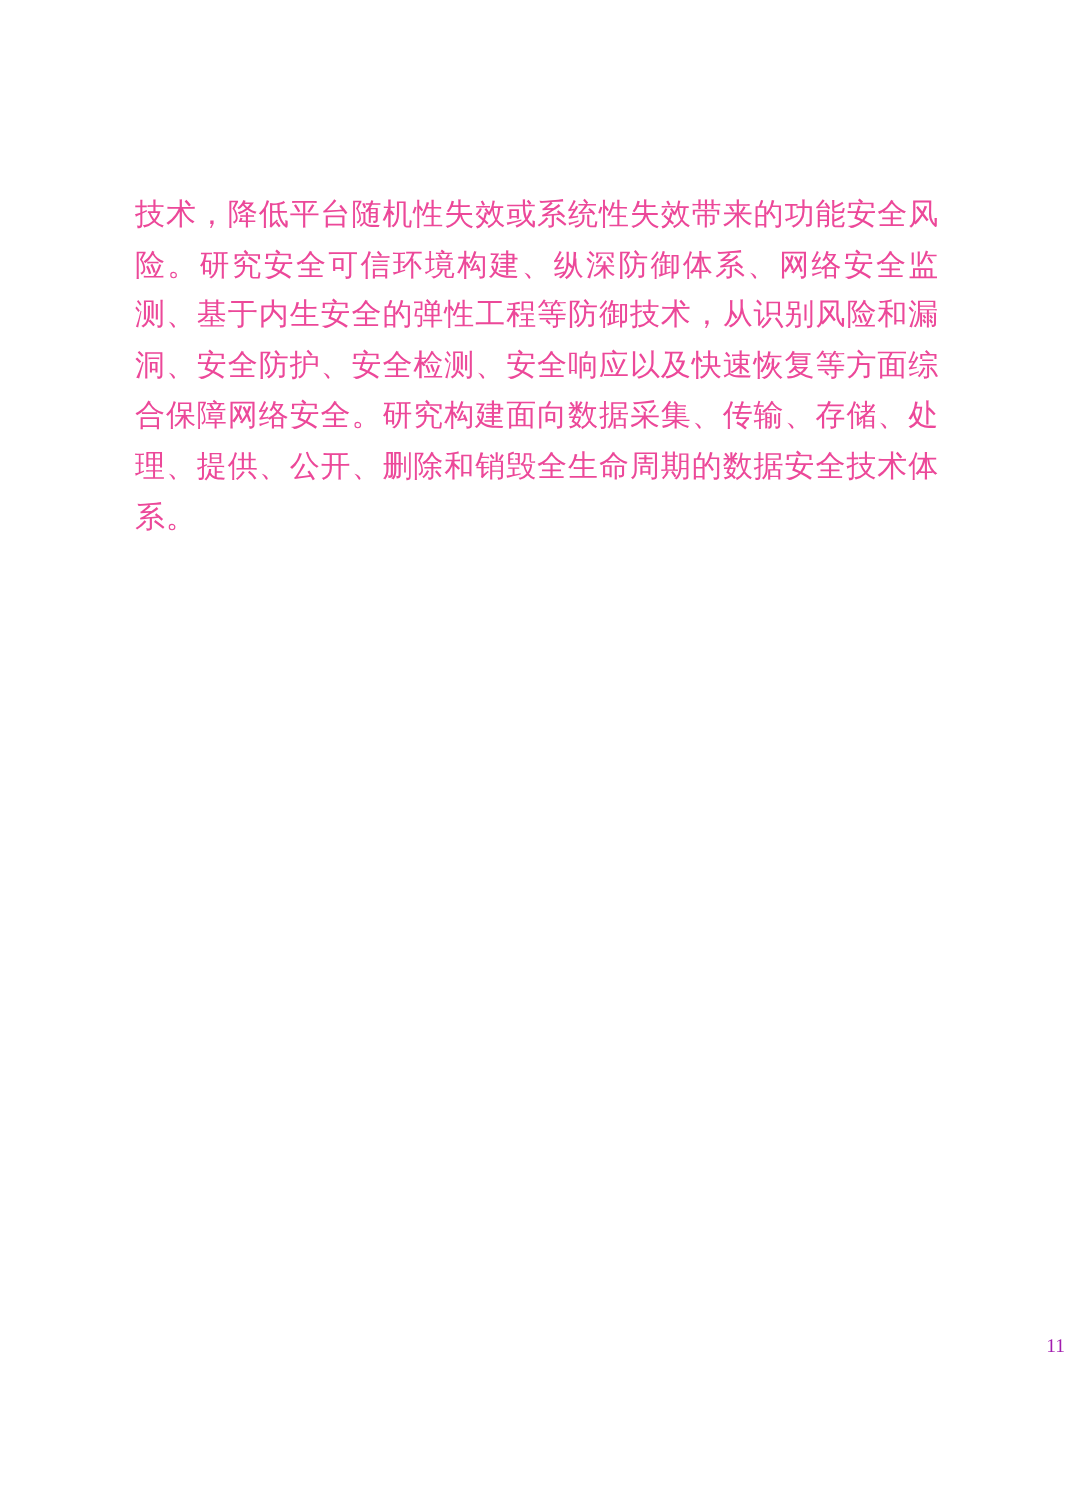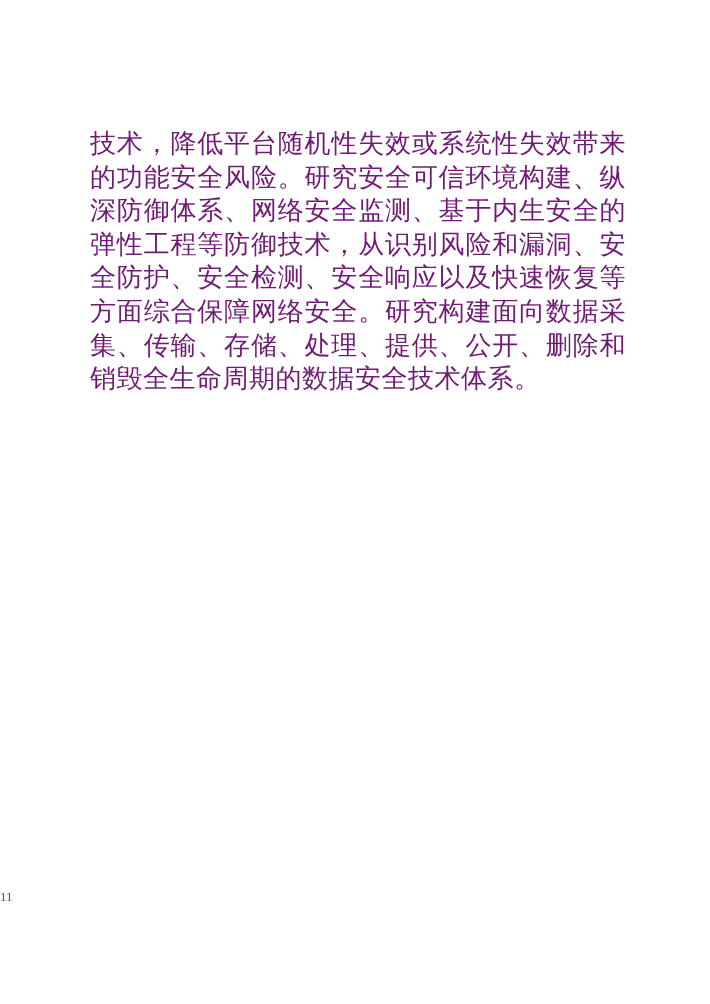--- a/index.html
+++ b/index.html
@@ -16,40 +16,40 @@
     font-family: "Liberation Serif", "DejaVu Serif", serif;
   }
   .content {
     position: absolute;
     top: 127px;
     left: 90px;
     width: 536px;
   }
   .para {
     margin: 0;
-    font-size: 26px;
+    font-size: 20px;
     line-height: 33.6px;
-    color: #701a75;
+    color: #ec4899;
     text-align: justify;
     text-justify: inter-ideograph;
     letter-spacing: 0.5px;
     word-break: break-all;
   }
   .para.indent {
     text-indent: 2em;
   }
   .lead-bold {
     font-weight: bold;
   }
   .page-number {
     position: absolute;
     top: 889px;
     left: 0;
     width: 100%;
-    text-align: left;
+    text-align: right;
     font-size: 13px;
     line-height: 16px;
     color: #a21caf;
     font-family: "Liberation Serif", "DejaVu Serif", serif;
   }
 </style>
 </head>
 <body>
 
 <div class="page">

